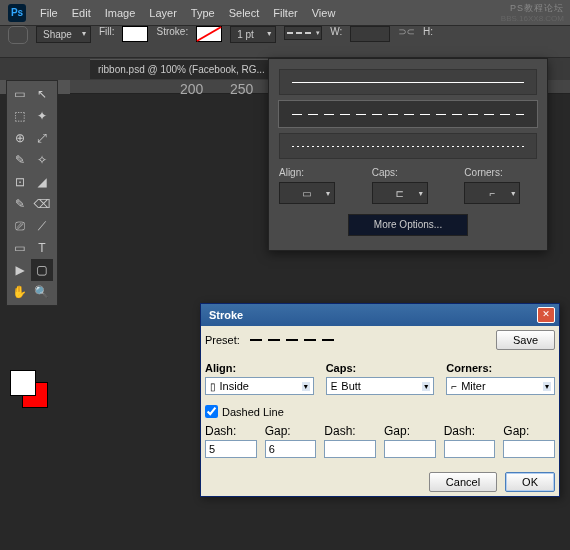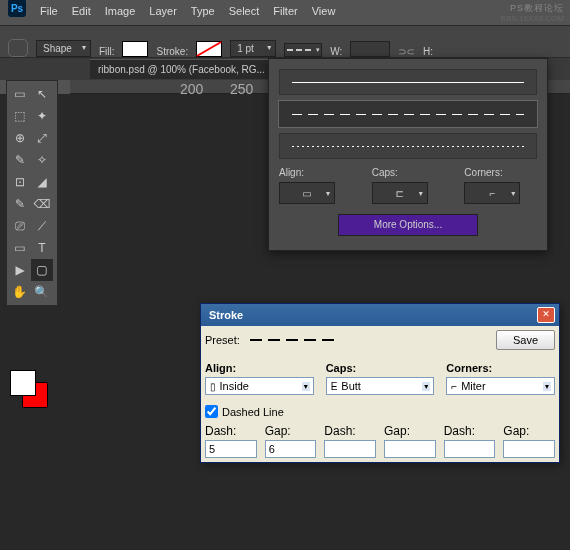--- a/index.html
+++ b/index.html
@@ -1,20 +1,20 @@
 <!DOCTYPE html>
 <html><head>
 <meta charset="utf-8">
 <style>
 *{box-sizing:border-box;margin:0;padding:0;font-family:Tahoma,Arial,sans-serif;font-size:11px;color:#ccc;user-select:none}
 body{background:#535353;width:570px;height:550px;overflow:hidden;position:relative}
-.menubar{background:#535353;height:26px;display:flex;align-items:flex-end;padding:8px 8px;gap:14px;border-bottom:1px solid #2a2a2a}
+.menubar{background:#535353;height:26px;display:flex;align-items:center;padding:0 8px;gap:14px;border-bottom:1px solid #2a2a2a}
 .ps-logo{width:18px;height:18px;background:#001e36;border-radius:3px;display:flex;align-items:center;justify-content:center;color:#31a8ff;font-weight:bold;font-size:10px}
 .menubar span{color:#ddd;cursor:default}
-.optbar{background:#454545;height:32px;display:flex;align-items:flex-end;padding:0 8px;gap:8px;border-bottom:1px solid #2a2a2a}
+.optbar{background:#454545;height:32px;display:flex;align-items:flex-start;padding:0 8px;gap:8px;border-bottom:1px solid #2a2a2a}
 .shape-btn{width:20px;height:18px;border:1px solid #666;border-radius:5px;background:#454545}
 .dd{background:#3a3a3a;border:1px solid #222;padding:2px 18px 2px 6px;position:relative;font-size:10px}
 .dd::after{content:"▾";position:absolute;right:4px;top:2px;font-size:8px}
 .lbl{font-size:10px;color:#ccc}
 .fill-sw{width:26px;height:16px;background:#fff;border:1px solid #000;position:relative}
 .stroke-sw{width:26px;height:16px;background:#fff;border:1px solid #000;position:relative}
 .stroke-sw::before{content:"";position:absolute;width:28px;height:2px;background:#f00;transform:rotate(-30deg);top:6px;left:-2px}
 .dash-sw{width:38px;height:14px;background:#3a3a3a;border:1px solid #222;display:flex;align-items:center;justify-content:center;gap:3px}
 .dash-sw span{width:6px;height:2px;background:#ccc}
 .dash-sw::after{content:"▾";font-size:7px;margin-left:2px}
@@ -37,21 +37,21 @@
 .stroke-opt{height:26px;border:1px solid #333;background:#3f3f3f;margin-bottom:6px;display:flex;align-items:center;padding:0 12px}
 .stroke-opt.sel{background:#333;outline:1px solid #666}
 .line-solid{width:100%;height:1px;background:#fff}
 .line-dash{width:100%;height:1px;background:repeating-linear-gradient(90deg,#fff 0,#fff 10px,transparent 10px,transparent 16px)}
 .line-dot{width:100%;height:1px;background:repeating-linear-gradient(90deg,#fff 0,#fff 2px,transparent 2px,transparent 5px)}
 .sp-row{display:flex;gap:20px;margin-top:8px}
 .sp-col{flex:1}
 .sp-col label{display:block;font-size:10px;margin-bottom:4px}
 .icon-dd{width:56px;height:22px;background:#3a3a3a;border:1px solid #222;display:flex;align-items:center;justify-content:center;position:relative}
 .icon-dd::after{content:"▾";position:absolute;right:4px;font-size:8px}
-.more-btn{width:140px;height:22px;background:#4c1d95;border:1px solid #222;margin:10px auto 4px;display:block;text-align:center;line-height:20px;font-size:10px}
+.more-btn{width:120px;height:22px;background:#0f172a;border:1px solid #222;margin:10px auto 4px;display:block;text-align:center;line-height:20px;font-size:10px}
 .win-dlg{position:absolute;left:200px;top:303px;width:360px;background:#ece9d8;border:1px solid #0a246a;box-shadow:2px 2px 8px rgba(0,0,0,.4)}
 .win-title{background:linear-gradient(#3b6ea5,#2a5a95);height:22px;display:flex;align-items:center;justify-content:space-between;padding:0 4px 0 8px}
 .win-title span{color:#fff;font-weight:bold;font-size:11px}
 .win-close{width:18px;height:16px;background:#d9553b;border:1px solid #fff;color:#fff;font-size:9px;text-align:center;line-height:13px;border-radius:2px}
 .win-body{padding:4px;color:#000}
 .win-body *{color:#000}
 .w-row{display:flex;align-items:center;gap:6px;margin-bottom:12px}
 .w-lbl{font-size:11px}
 .preset-line{flex:1;height:14px;display:flex;align-items:center;gap:6px;padding:0 4px}
 .preset-line span{width:12px;height:2px;background:#000}
@@ -229,17 +229,21 @@
       <span>Dashed Line</span>
     </div>
     <div class="dash-row">
       <div class="dash-col"><label>Dash:</label><input class="dash-in" value="5" style=""></div>
       <div class="dash-col"><label>Gap:</label><input class="dash-in" value="6" style=""></div>
       <div class="dash-col"><label>Dash:</label><input class="dash-in" value="" style=""></div>
       <div class="dash-col"><label>Gap:</label><input class="dash-in" value="" style=""></div>
       <div class="dash-col"><label>Dash:</label><input class="dash-in" value="" style=""></div>
       <div class="dash-col"><label>Gap:</label><input class="dash-in" value="" style=""></div>
     </div>
+    <div class="btn-row">
+      <button class="w-btn">Cancel</button>
+      <button class="w-btn def">OK</button>
+    </div>
   </div>
 </div>
 
 <div class="wm">PS教程论坛</div>
 <div class="wm2">BBS.16XX8.COM</div>
 
 </body></html>

